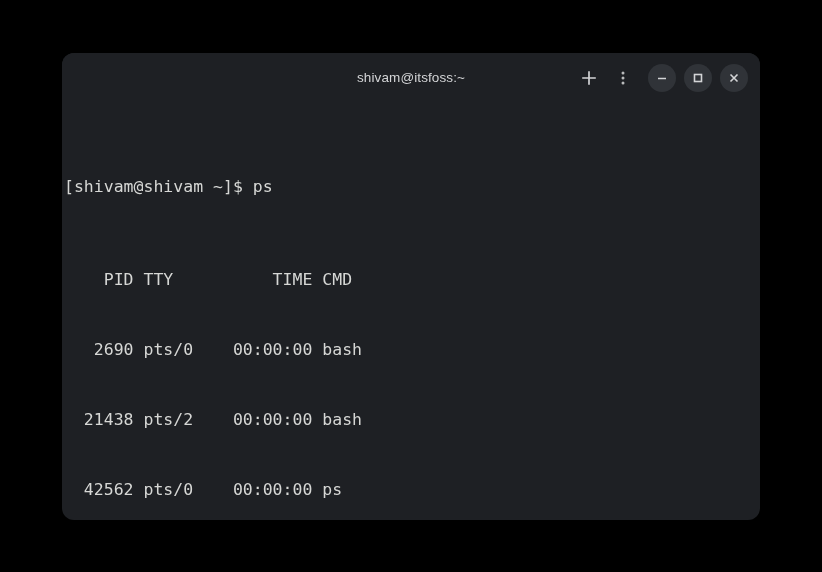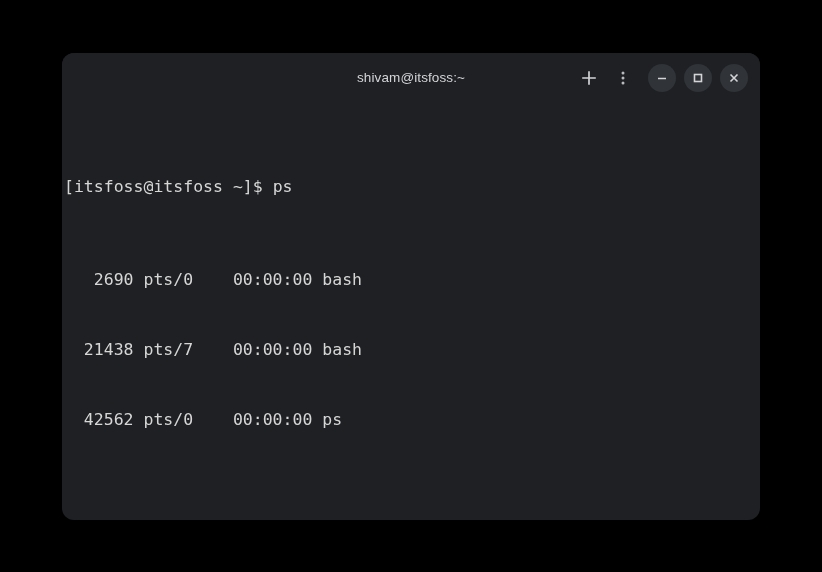--- a/index.html
+++ b/index.html
@@ -137,24 +137,25 @@
         <svg width="16" height="16" viewBox="0 0 16 16">
           <path d="M4.5 4.5 L11.5 11.5 M11.5 4.5 L4.5 11.5" stroke="#d3d4d6" stroke-width="1.6"></path>
         </svg>
       </div>
 
     </div>
   </div>
 
   <div id="terminal">
 
-    <div class="line"><span>[itsfoss@itsfoss ~]$ </span><span>ps</span></div>
+    <div class="line"><span>[shivam@shivam ~]$ </span><span>ps</span></div>
 
+    <div class="line">    PID TTY          TIME CMD</div>
     <div class="line">   2690 pts/0    00:00:00 bash</div>
-    <div class="line">  21438 pts/7    00:00:00 bash</div>
+    <div class="line">  21438 pts/2    00:00:00 bash</div>
     <div class="line">  42562 pts/0    00:00:00 ps</div>
 
     
 
     
 
     
 
   </div>
 </div>

